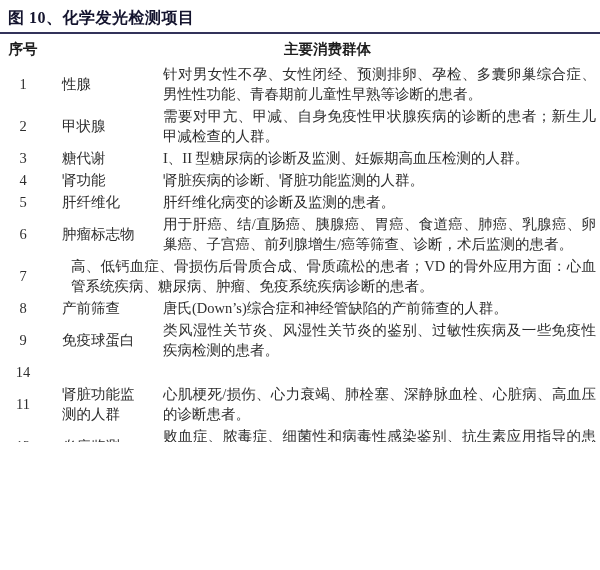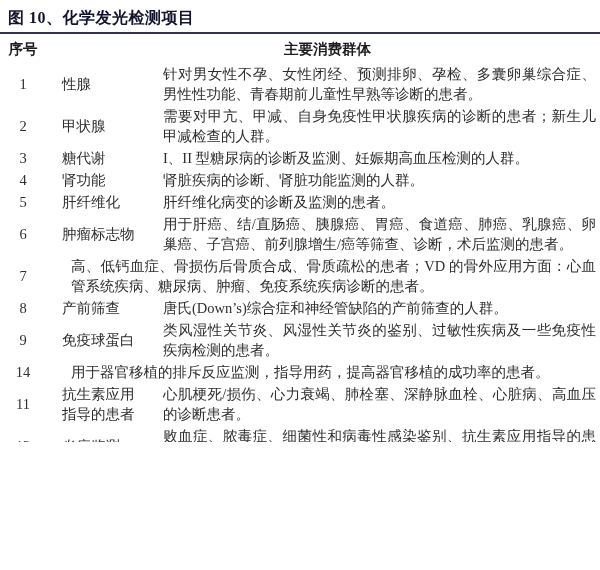--- a/index.html
+++ b/index.html
@@ -141,25 +141,24 @@
       <div class="col-cat">产前筛查</div>
       <div class="col-desc">唐氏(Down’s)综合症和神经管缺陷的产前筛查的人群。</div>
     </div>
     <div class="row">
       <div class="col-no">9</div>
       <div class="col-cat">免疫球蛋白</div>
       <div class="col-desc">类风湿性关节炎、风湿性关节炎的鉴别、过敏性疾病及一些免疫性疾病检测的患者。</div>
     </div>
     <div class="row">
       <div class="col-no">14</div>
-      <div class="col-desc">用于器官移植的排斥反应监测，指导用药，提高器官移植的成功率的患者。</div>
     </div>
     <div class="row">
       <div class="col-no">11</div>
-      <div class="col-cat">抗生素应用指导的患者</div>
+      <div class="col-cat">肾脏功能监测的人群</div>
       <div class="col-desc">心肌梗死/损伤、心力衰竭、肺栓塞、深静脉血栓、心脏病、高血压的诊断患者。</div>
     </div>
     <div class="row">
       <div class="col-no">12</div>
       <div class="col-cat">炎症监测</div>
       <div class="col-desc">败血症、脓毒症、细菌性和病毒性感染鉴别、抗生素应用指导的患者。</div>
     </div>
     <div class="row">
       <div class="col-no">13</div>
       <div class="col-cat">贫血</div>

